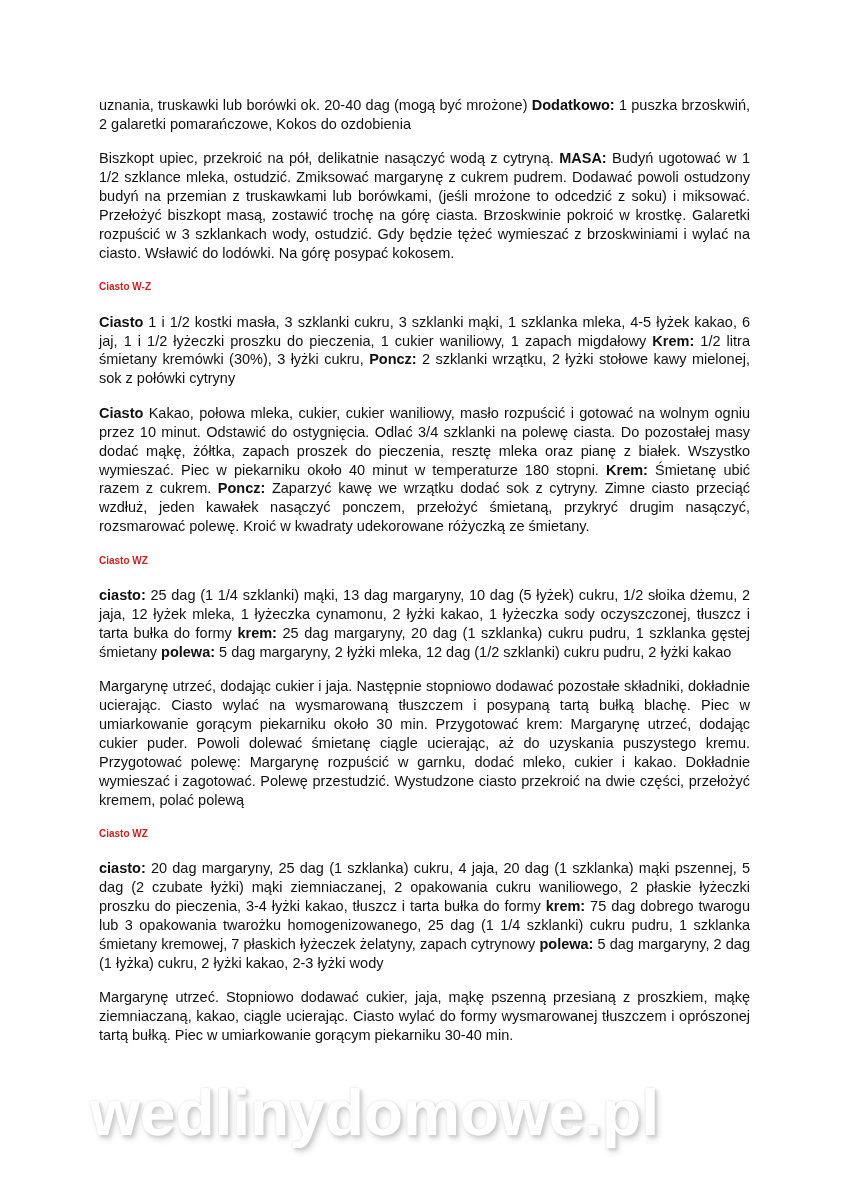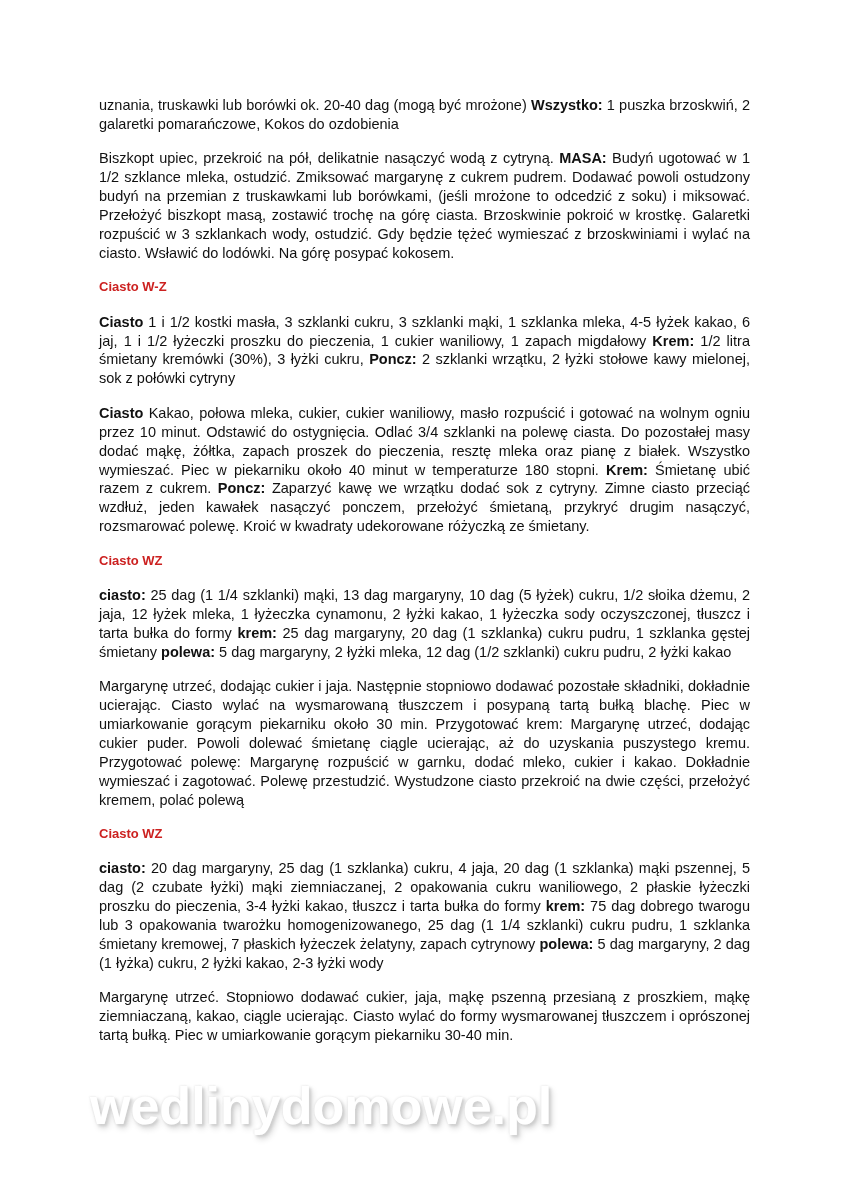--- a/index.html
+++ b/index.html
@@ -23,54 +23,54 @@
     z-index: 1;
     font-size: 14.5px;
     line-height: 18.9px;
     color: var(--text-color, #111111);
     text-align: justify;
   }
   .content p {
     margin: 0 0 15.5px 0;
   }
   .content h2 {
-    font-size: 13px;
+    font-size: 10px;
     line-height: 18.9px;
     margin: 0 0 15.5px 0;
     font-weight: bold;
     color: var(--heading-color, #cc2120);
     text-align: left;
   }
   .content strong {
     font-weight: bold;
   }
   .watermark {
     position: absolute;
     left: 90px;
     top: 1076px;
     z-index: 0;
-    font-size: 52px;
+    font-size: 64px;
     font-weight: bold;
     white-space: nowrap;
     color: var(--watermark-color, #ffffff);
     text-shadow:
       0 0 1px #ececec,
       2px 2px 3px #cccccc,
       3px 4px 6px #d9d9d9,
       -1px -1px 2px #f4f4f4;
     user-select: none;
   }
 </style>
 </head>
 <body>
 
 <div class="page">
   <div class="watermark">wedlinydomowe.pl</div>
   <div class="content" id="content">
-      <p><span>uznania, truskawki lub borówki ok. 20-40 dag (mogą być mrożone) </span><strong>Wszystko:</strong><span> 1 puszka brzoskwiń, 2 galaretki pomarańczowe, Kokos do ozdobienia</span></p>
+      <p><span>uznania, truskawki lub borówki ok. 20-40 dag (mogą być mrożone) </span><strong>Dodatkowo:</strong><span> 1 puszka brzoskwiń, 2 galaretki pomarańczowe, Kokos do ozdobienia</span></p>
       <p><span>Biszkopt upiec, przekroić na pół, delikatnie nasączyć wodą z cytryną. </span><strong>MASA:</strong><span> Budyń ugotować w 1 1/2 szklance mleka, ostudzić. Zmiksować margarynę z cukrem pudrem. Dodawać powoli ostudzony budyń na przemian z truskawkami lub borówkami, (jeśli mrożone to odcedzić z soku) i miksować. Przełożyć biszkopt masą, zostawić trochę na górę ciasta. Brzoskwinie pokroić w krostkę. Galaretki rozpuścić w 3 szklankach wody, ostudzić. Gdy będzie tężeć wymieszać z brzoskwiniami i wylać na ciasto. Wsławić do lodówki. Na górę posypać kokosem.</span></p>
       <h2>Ciasto W-Z</h2>
       <p><strong>Ciasto</strong><span> 1 i 1/2 kostki masła, 3 szklanki cukru, 3 szklanki mąki, 1 szklanka mleka, 4-5 łyżek kakao, 6 jaj, 1 i 1/2 łyżeczki proszku do pieczenia, 1 cukier waniliowy, 1 zapach migdałowy </span><strong>Krem:</strong><span> 1/2 litra śmietany kremówki (30%), 3 łyżki cukru, </span><strong>Poncz:</strong><span> 2 szklanki wrzątku, 2 łyżki stołowe kawy mielonej, sok z połówki cytryny</span></p>
       <p><strong>Ciasto</strong><span> Kakao, połowa mleka, cukier, cukier waniliowy, masło rozpuścić i gotować na wolnym ogniu przez 10 minut. Odstawić do ostygnięcia. Odlać 3/4 szklanki na polewę ciasta. Do pozostałej masy dodać mąkę, żółtka, zapach proszek do pieczenia, resztę mleka oraz pianę z białek. Wszystko wymieszać. Piec w piekarniku około 40 minut w temperaturze 180 stopni. </span><strong>Krem:</strong><span> Śmietanę ubić razem z cukrem. </span><strong>Poncz:</strong><span> Zaparzyć kawę we wrzątku dodać sok z cytryny. Zimne ciasto przeciąć wzdłuż, jeden kawałek nasączyć ponczem, przełożyć śmietaną, przykryć drugim nasączyć, rozsmarować polewę. Kroić w kwadraty udekorowane różyczką ze śmietany.</span></p>
       <h2>Ciasto WZ</h2>
       <p><strong>ciasto:</strong><span> 25 dag (1 1/4 szklanki) mąki, 13 dag margaryny, 10 dag (5 łyżek) cukru, 1/2 słoika dżemu, 2 jaja, 12 łyżek mleka, 1 łyżeczka cynamonu, 2 łyżki kakao, 1 łyżeczka sody oczyszczonej, tłuszcz i tarta bułka do formy </span><strong>krem:</strong><span> 25 dag margaryny, 20 dag (1 szklanka) cukru pudru, 1 szklanka gęstej śmietany </span><strong>polewa:</strong><span> 5 dag margaryny, 2 łyżki mleka, 12 dag (1/2 szklanki) cukru pudru, 2 łyżki kakao</span></p>
       <p><span>Margarynę utrzeć, dodając cukier i jaja. Następnie stopniowo dodawać pozostałe składniki, dokładnie ucierając. Ciasto wylać na wysmarowaną tłuszczem i posypaną tartą bułką blachę. Piec w umiarkowanie gorącym piekarniku około 30 min. Przygotować krem: Margarynę utrzeć, dodając cukier puder. Powoli dolewać śmietanę ciągle ucierając, aż do uzyskania puszystego kremu. Przygotować polewę: Margarynę rozpuścić w garnku, dodać mleko, cukier i kakao. Dokładnie wymieszać i zagotować. Polewę przestudzić. Wystudzone ciasto przekroić na dwie części, przełożyć kremem, polać polewą</span></p>
       <h2>Ciasto WZ</h2>
       <p><strong>ciasto:</strong><span> 20 dag margaryny, 25 dag (1 szklanka) cukru, 4 jaja, 20 dag (1 szklanka) mąki pszennej, 5 dag (2 czubate łyżki) mąki ziemniaczanej, 2 opakowania cukru waniliowego, 2 płaskie łyżeczki proszku do pieczenia, 3-4 łyżki kakao, tłuszcz i tarta bułka do formy </span><strong>krem:</strong><span> 75 dag dobrego twarogu lub 3 opakowania twarożku homogenizowanego, 25 dag (1 1/4 szklanki) cukru pudru, 1 szklanka śmietany kremowej, 7 płaskich łyżeczek żelatyny, zapach cytrynowy </span><strong>polewa:</strong><span> 5 dag margaryny, 2 dag (1 łyżka) cukru, 2 łyżki kakao, 2-3 łyżki wody</span></p>
       <p><span>Margarynę utrzeć. Stopniowo dodawać cukier, jaja, mąkę pszenną przesianą z proszkiem, mąkę ziemniaczaną, kakao, ciągle ucierając. Ciasto wylać do formy wysmarowanej tłuszczem i oprószonej tartą bułką. Piec w umiarkowanie gorącym piekarniku 30-40 min.</span></p>

